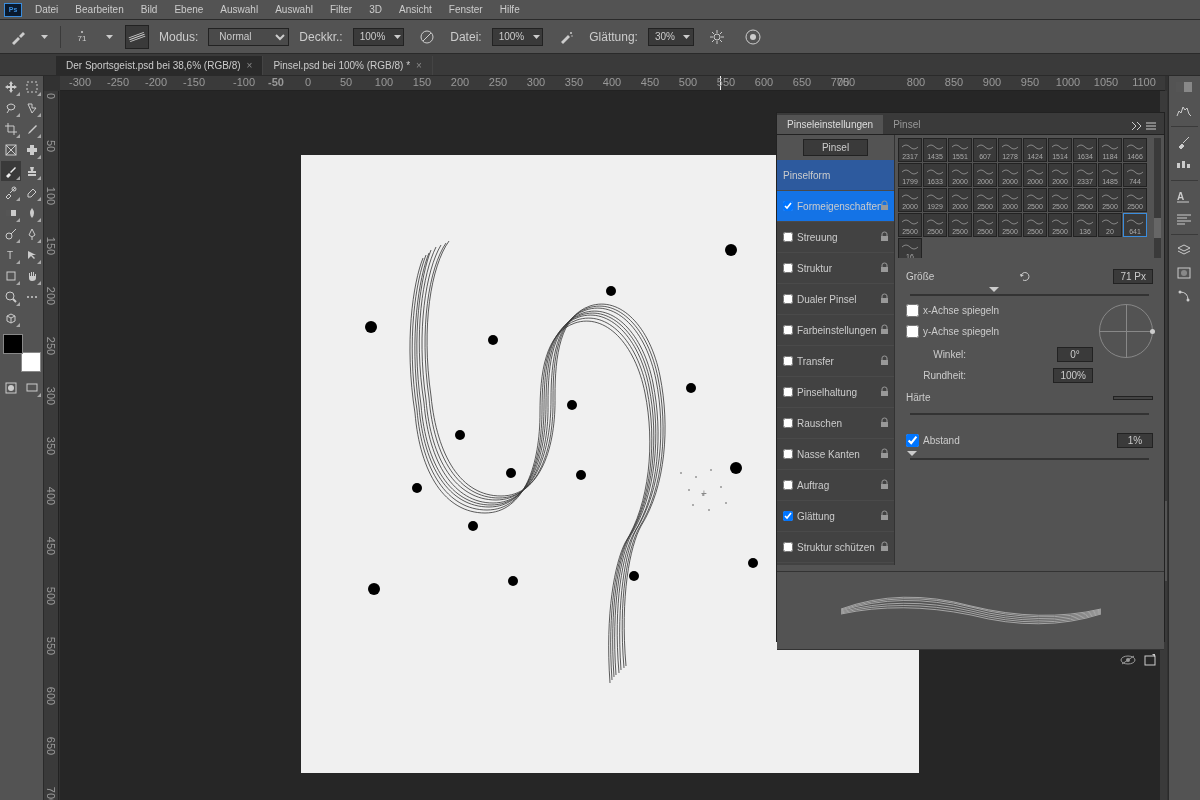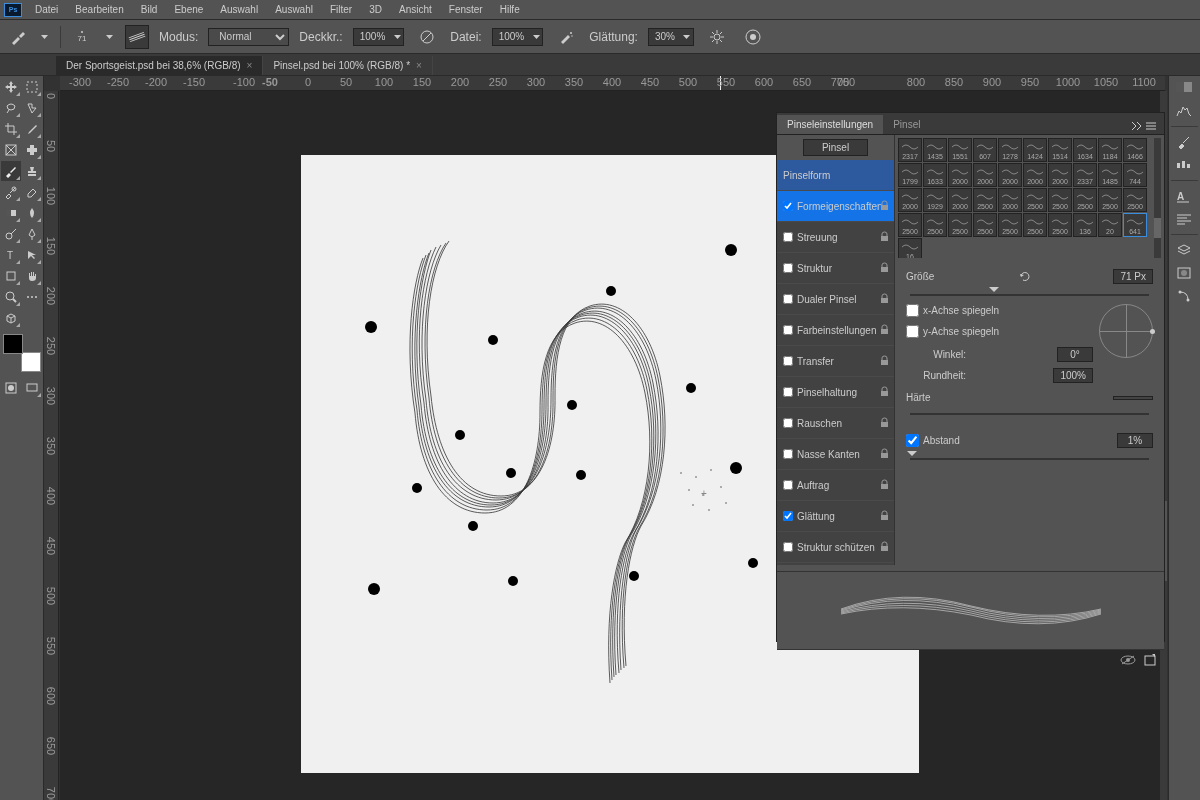--- a/index.html
+++ b/index.html
@@ -344,21 +344,21 @@
     </div>
   </div>
 
   <div class="ruler-h" id="rh">
       <div class="ruler-marker" style="left:660px"></div>
       <span class="tick" style="left: 20px;">-300</span>
       <span class="tick" style="left: 58px;">-250</span>
       <span class="tick" style="left: 96px;">-200</span>
       <span class="tick" style="left: 134px;">-150</span>
       <span class="tick" style="left: 172px; margin-left: 12px;">-100</span>
-      <span class="tick" style="left: 210px; font-weight: bold;">-50</span>
+      <span class="tick" style="left: 216px; font-weight: bold;">-50</span>
       <span class="tick" style="left: 248px;">0</span>
       <span class="tick" style="left: 286px;">50</span>
       <span class="tick" style="left: 324px;">100</span>
       <span class="tick" style="left: 362px;">150</span>
       <span class="tick" style="left: 400px;">200</span>
       <span class="tick" style="left: 438px;">250</span>
       <span class="tick" style="left: 476px;">300</span>
       <span class="tick" style="left: 514px;">350</span>
       <span class="tick" style="left: 552px;">400</span>
       <span class="tick" style="left: 590px;">450</span>

